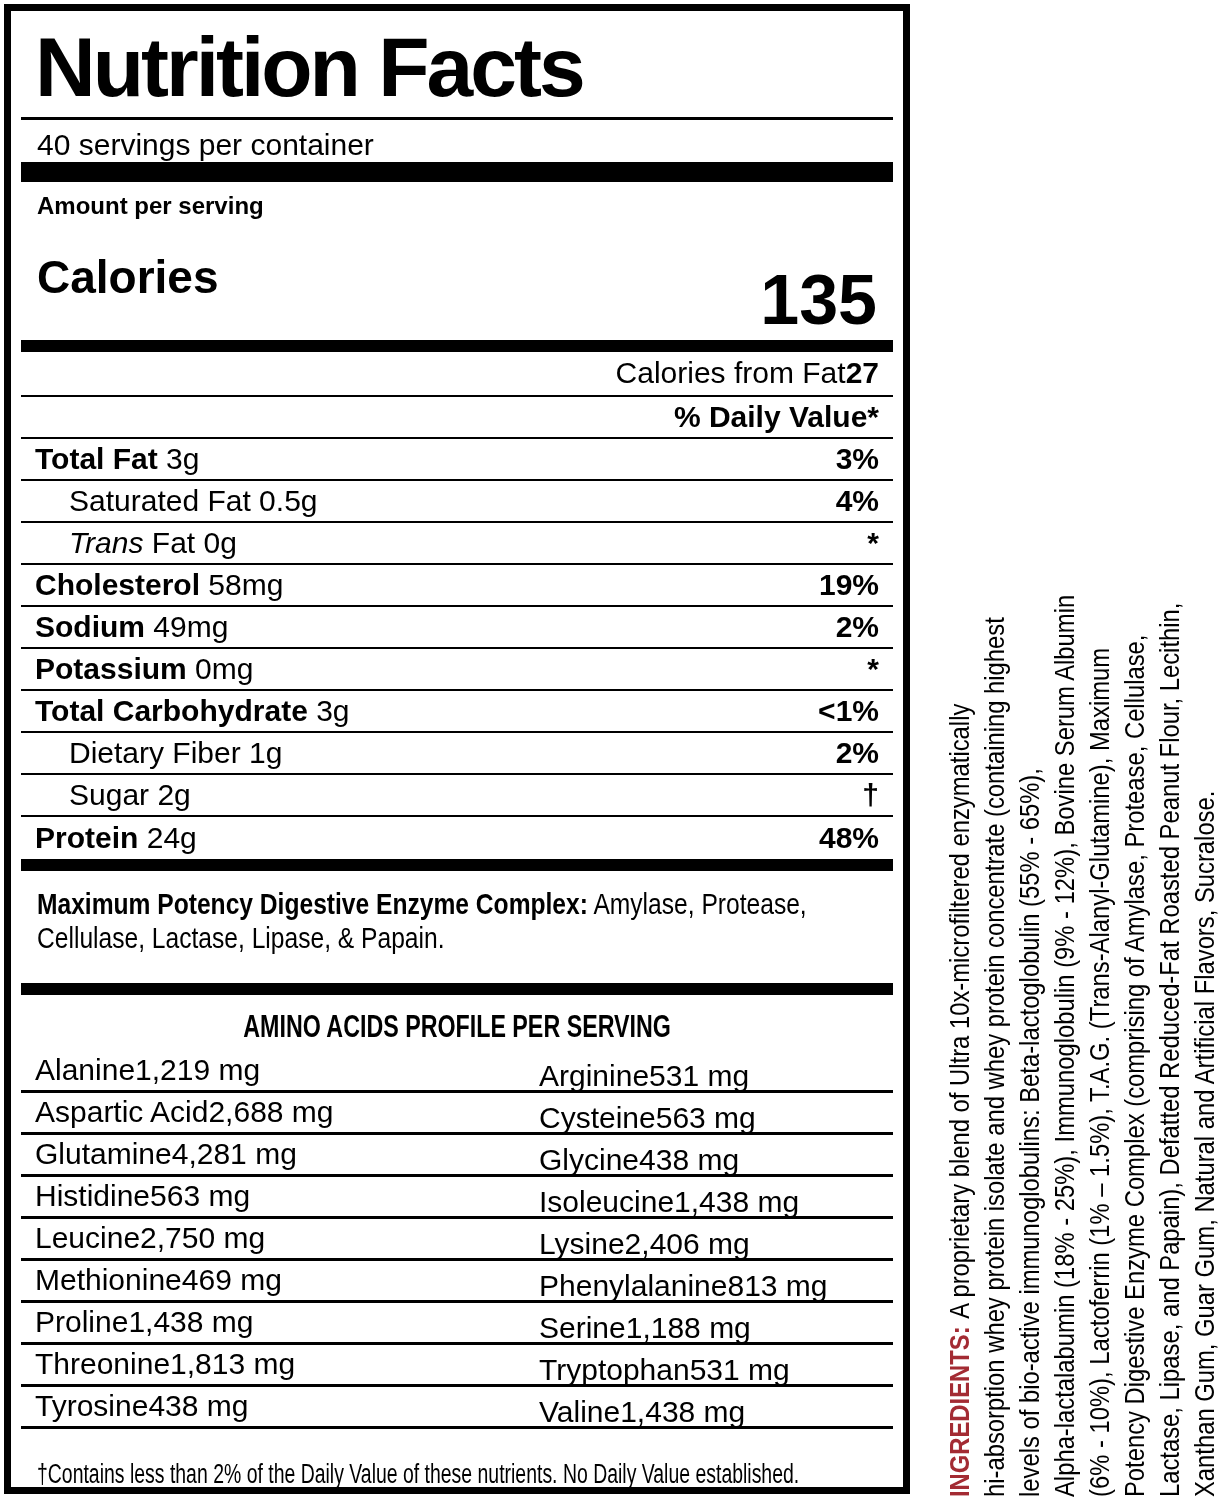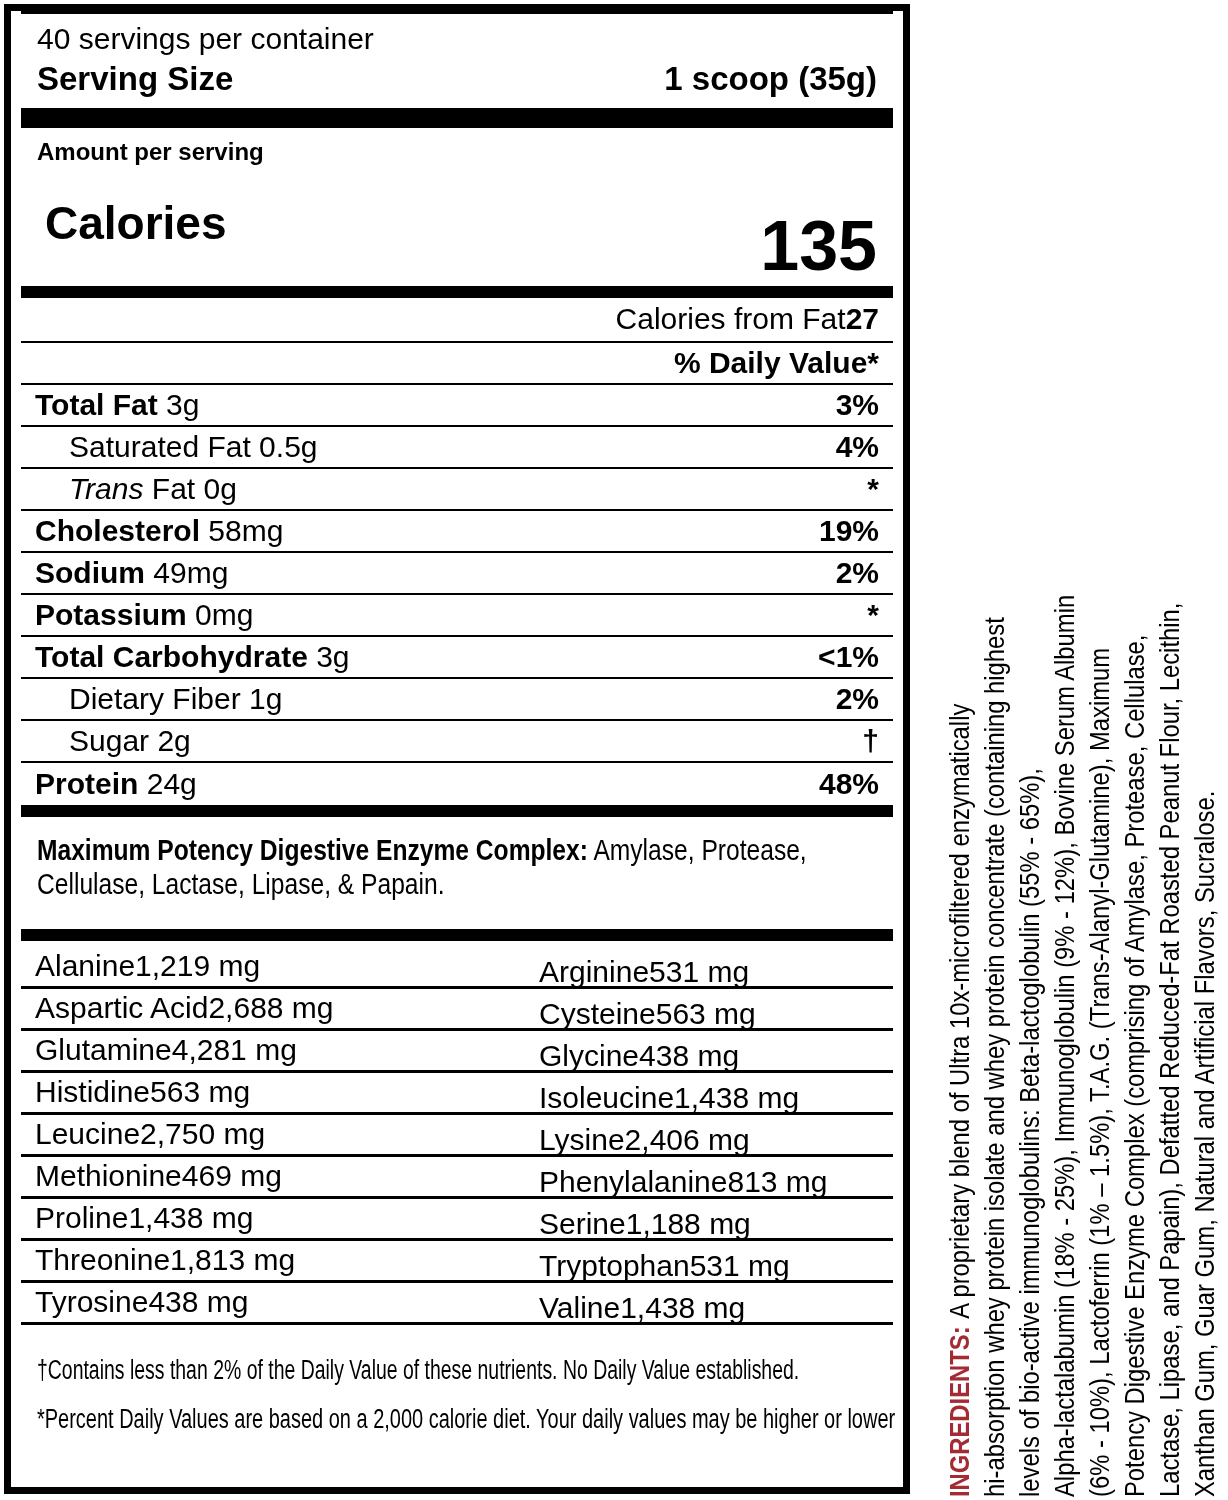--- a/index.html
+++ b/index.html
@@ -18,21 +18,21 @@
   .servings { font-size:30px; padding:8px 26px 0 26px; }
   .serving-size { display:flex; justify-content:space-between; align-items:baseline;
                   font-size:33px; font-weight:bold; padding:4px 26px 10px 26px; }
 
   .bar { background:#000; margin:0 10px; }
   .bar-lg { height:20px; }
   .bar-md { height:12px; }
 
   .aps { font-size:24px; font-weight:bold; padding:10px 26px 0 26px; }
   .cal-row { display:flex; justify-content:space-between; align-items:center;
-             padding:0 26px 6px 34px; }
+             padding:0 26px 6px 26px; }
   .cal-label { font-size:46px; font-weight:bold; }
   .cal-value { font-size:70px; font-weight:bold; line-height:0.95;margin-top:47px; }
 
   .rows { margin:0 10px; }
   .nrow { display:flex; justify-content:space-between; align-items:center;
           height:42px; border-bottom:2.5px solid #000; padding:0 14px;
           font-size:30px; }
   .nrow.tall { height:45px;justify-content:flex-end; }
   .nrow.last { border-bottom:none;gap:13px; }
   .nlabel b { font-weight:bold; }
@@ -70,28 +70,25 @@
   .ing-line { display:block; white-space:nowrap; }
   .ing-label { font-weight:bold; margin-right:9px; }
 </style>
 </head>
 <body>
 
 <div class="canvas">
 
   <div class="panel">
 
+    <div class="nf-title">Nutrition Facts</div>
     <div class="rule-thin"></div>
 
     <div class="servings">40 servings per container</div>
 
-    <div class="serving-size">
-      <span>Serving Size</span>
-      <span>1 scoop (35g)</span>
-    </div>
 
     <div class="bar bar-lg"></div>
 
     <div class="aps">Amount per serving</div>
 
     <div class="cal-row">
       <span class="cal-label">Calories</span>
       <span class="cal-value">135</span>
     </div>
 
@@ -162,20 +159,23 @@
     </div>
 
     <div class="bar bar-md"></div>
 
     <div class="enzyme">
       <span class="enzyme-inner"><b>Maximum Potency Digestive Enzyme Complex:</b><span> Amylase, Protease, Cellulase, Lactase, Lipase, &amp; Papain.</span></span>
     </div>
 
     <div class="bar bar-md"></div>
 
+    <div class="amino-header">
+      <span>AMINO ACIDS PROFILE PER SERVING</span>
+    </div>
 
     <div class="amino-table">
 
       <div class="amino-row">
         <span class="apair">
             <span>Alanine</span>
             <span>1,219 mg</span>
           </span>
         <span class="apair right">
             <span>Arginine</span>

